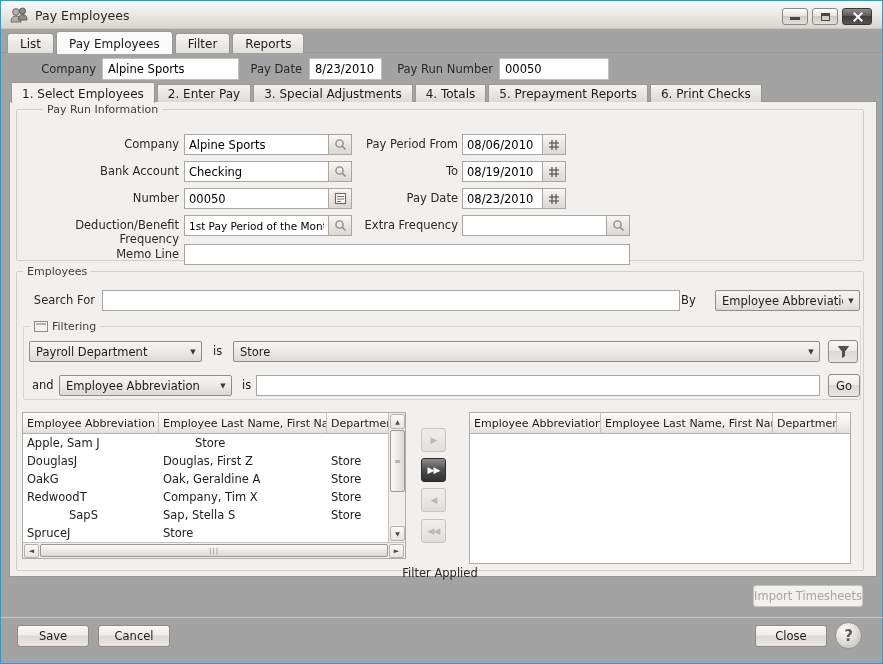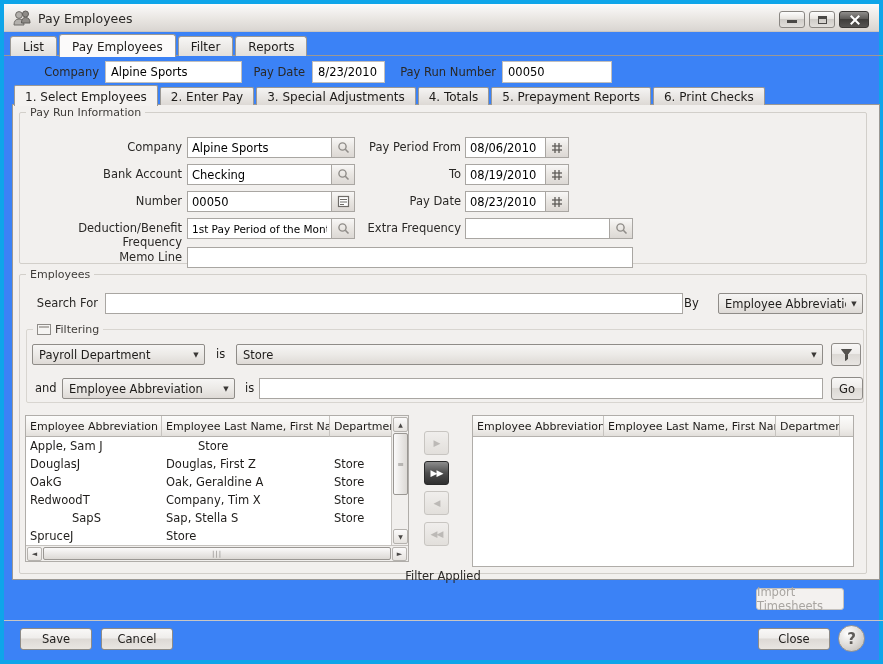--- a/index.html
+++ b/index.html
@@ -1,18 +1,18 @@
 <!DOCTYPE html>
 <html><head>
 <meta charset="utf-8">
 <style>
   * { box-sizing: border-box; margin: 0; padding: 0; }
   html,body { width:883px; height:664px; overflow:hidden; }
   body { font-family:"DejaVu Sans","Liberation Sans",sans-serif; font-size:11.5px; color:#1e1c1a; }
-  .window { position:relative; width:883px; height:664px; background:#3b82f6; border:4px solid #0ea5e9; }
+  .window { position:relative; width:883px; height:664px; background:#a3a3a3; border:1px solid #0ea5e9; }
 
   
   .titlebar { position:absolute; left:0; top:0; width:100%; height:28px;
     background:linear-gradient(#fbfafa,#e9e6e2 55%,#d9d5d1); border-bottom:1px solid #c9c5c1; }
   .app-icon { position:absolute; left:8px; top:5px; width:20px; height:18px; }
   .title-text { position:absolute; left:34px; top:7px; font-size:12.5px; color:#2a2826; }
   .win-btns { position:absolute; right:10px; top:7px; display:flex; gap:4px; }
   .win-btn { width:26px; height:17px; border:1px solid #8a8783; border-radius:3px;
     background:linear-gradient(#fdfdfd,#e8e5e1 45%,#cfccc8 50%,#e2dfdb); position:relative; cursor:pointer; }
   .win-btn.close { width:30px; background:linear-gradient(#8f8d8b,#5d5b59 45%,#3f3d3b 50%,#565452); border-color:#3a3836; }
@@ -154,21 +154,21 @@
     <div class="step-tab active">1. Select Employees</div>
     <div class="step-tab">2. Enter Pay</div>
     <div class="step-tab">3. Special Adjustments</div>
     <div class="step-tab">4. Totals</div>
     <div class="step-tab">5. Prepayment Reports</div>
     <div class="step-tab">6. Print Checks</div>
   </div>
 
   <div class="tab-page">
 
-    <fieldset class="group" style="left:6px; top:1px; width:848px; height:158px;">
+    <fieldset class="group" style="left:6px; top:1px; width:848px; height:158px;padding-left:20px;">
       <legend>Pay Run Information</legend>
 
       <span class="fr-label" style="left:6px; top:18px; width:156px;">Company</span>
       <div class="field" style="left:167px; top:18px; width:168px;">
         <input value="Alpine Sports" style="">
         <span class="fbtn">
           <svg width="13" height="13" viewBox="0 0 13 13">
               <circle cx="5.5" cy="5.5" r="3.6" fill="none" stroke="#8f8c88" stroke-width="1.4"></circle>
               <line x1="8.3" y1="8.3" x2="11.5" y2="11.5" stroke="#8f8c88" stroke-width="1.6"></line>
             </svg>
@@ -396,21 +396,21 @@
             </div>
           <div class="hcell" style="flex:1; border-right:none;"></div>
         </div>
         <div class="grid-body"></div>
       </div>
 
       <span class="filter-status" style="top:288px;">Filter Applied</span>
     </fieldset>
   </div>
 
-  <span class="btn disabled" style="left:752px; top:584px; width:88px;">Import Timesheets</span>
+  <span class="btn disabled" style="left:752px; top:584px; width:110px;">Import Timesheets</span>
   <div class="footer-sep"></div>
   <span class="btn" style="left:16px; top:624px; width:72px;">Save</span>
   <span class="btn" style="left:97px; top:624px; width:72px;">Cancel</span>
   <span class="btn" style="left:754px; top:624px; width:72px;">Close</span>
   <span class="help" style="left:834px; top:621px;">
       <span>?</span>
     </span>
 
 </div>
 

